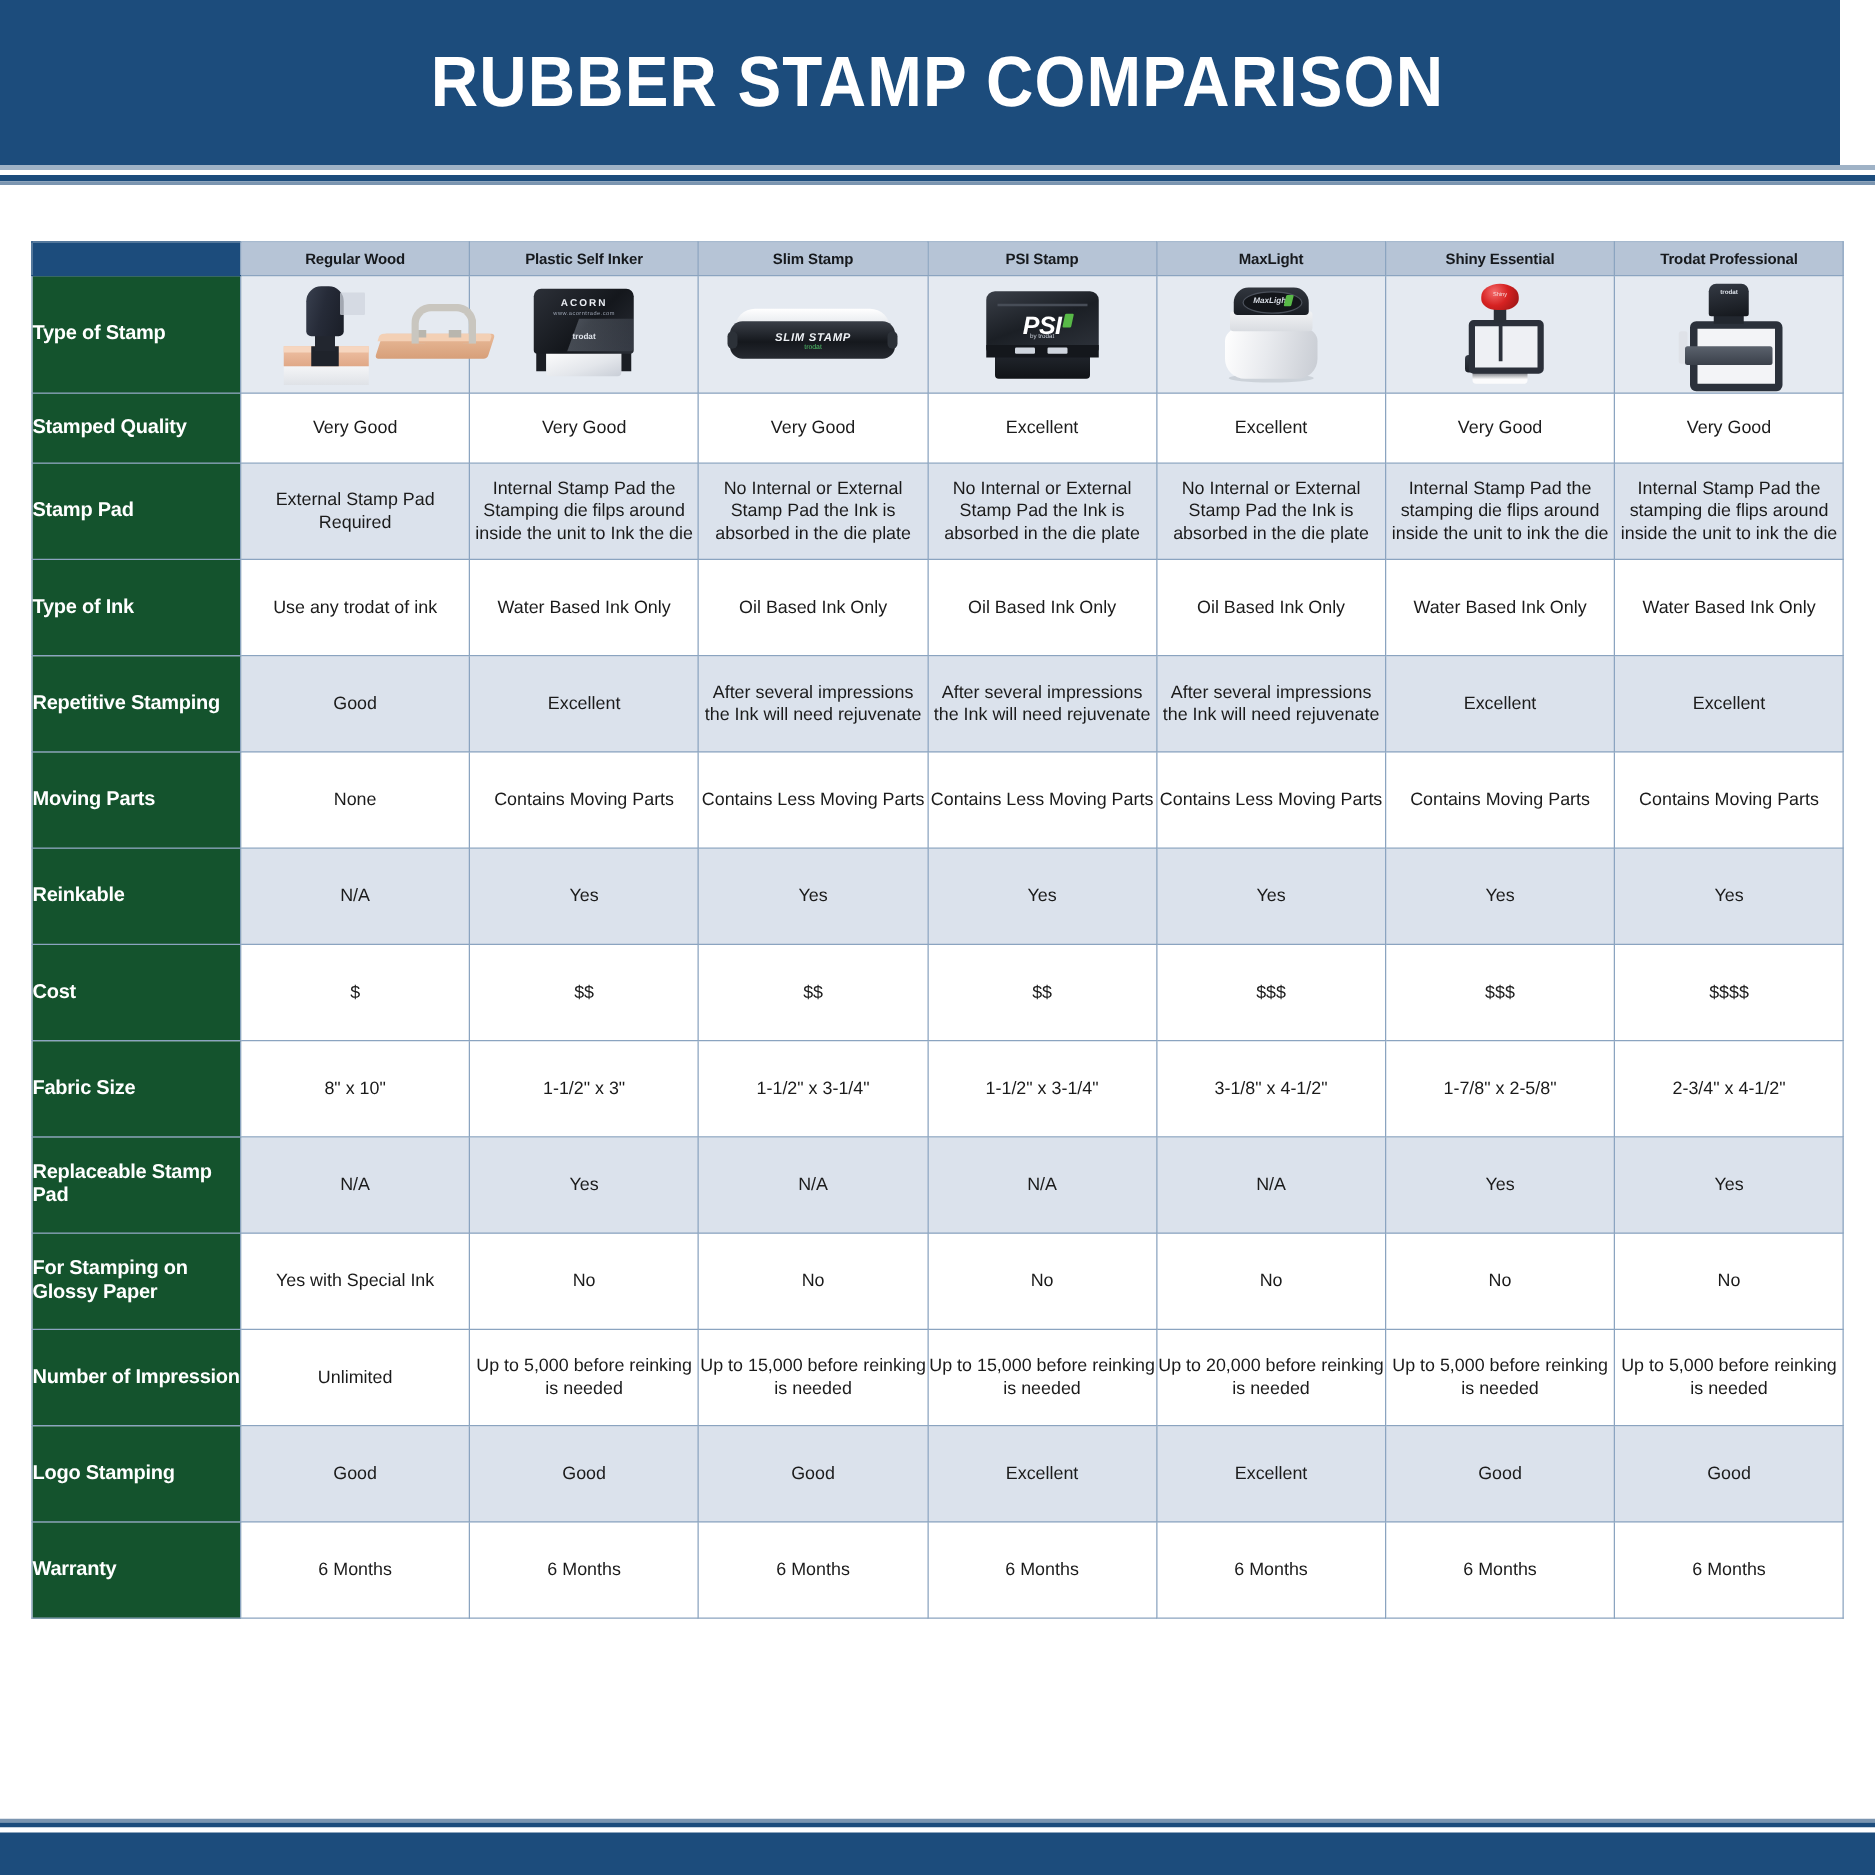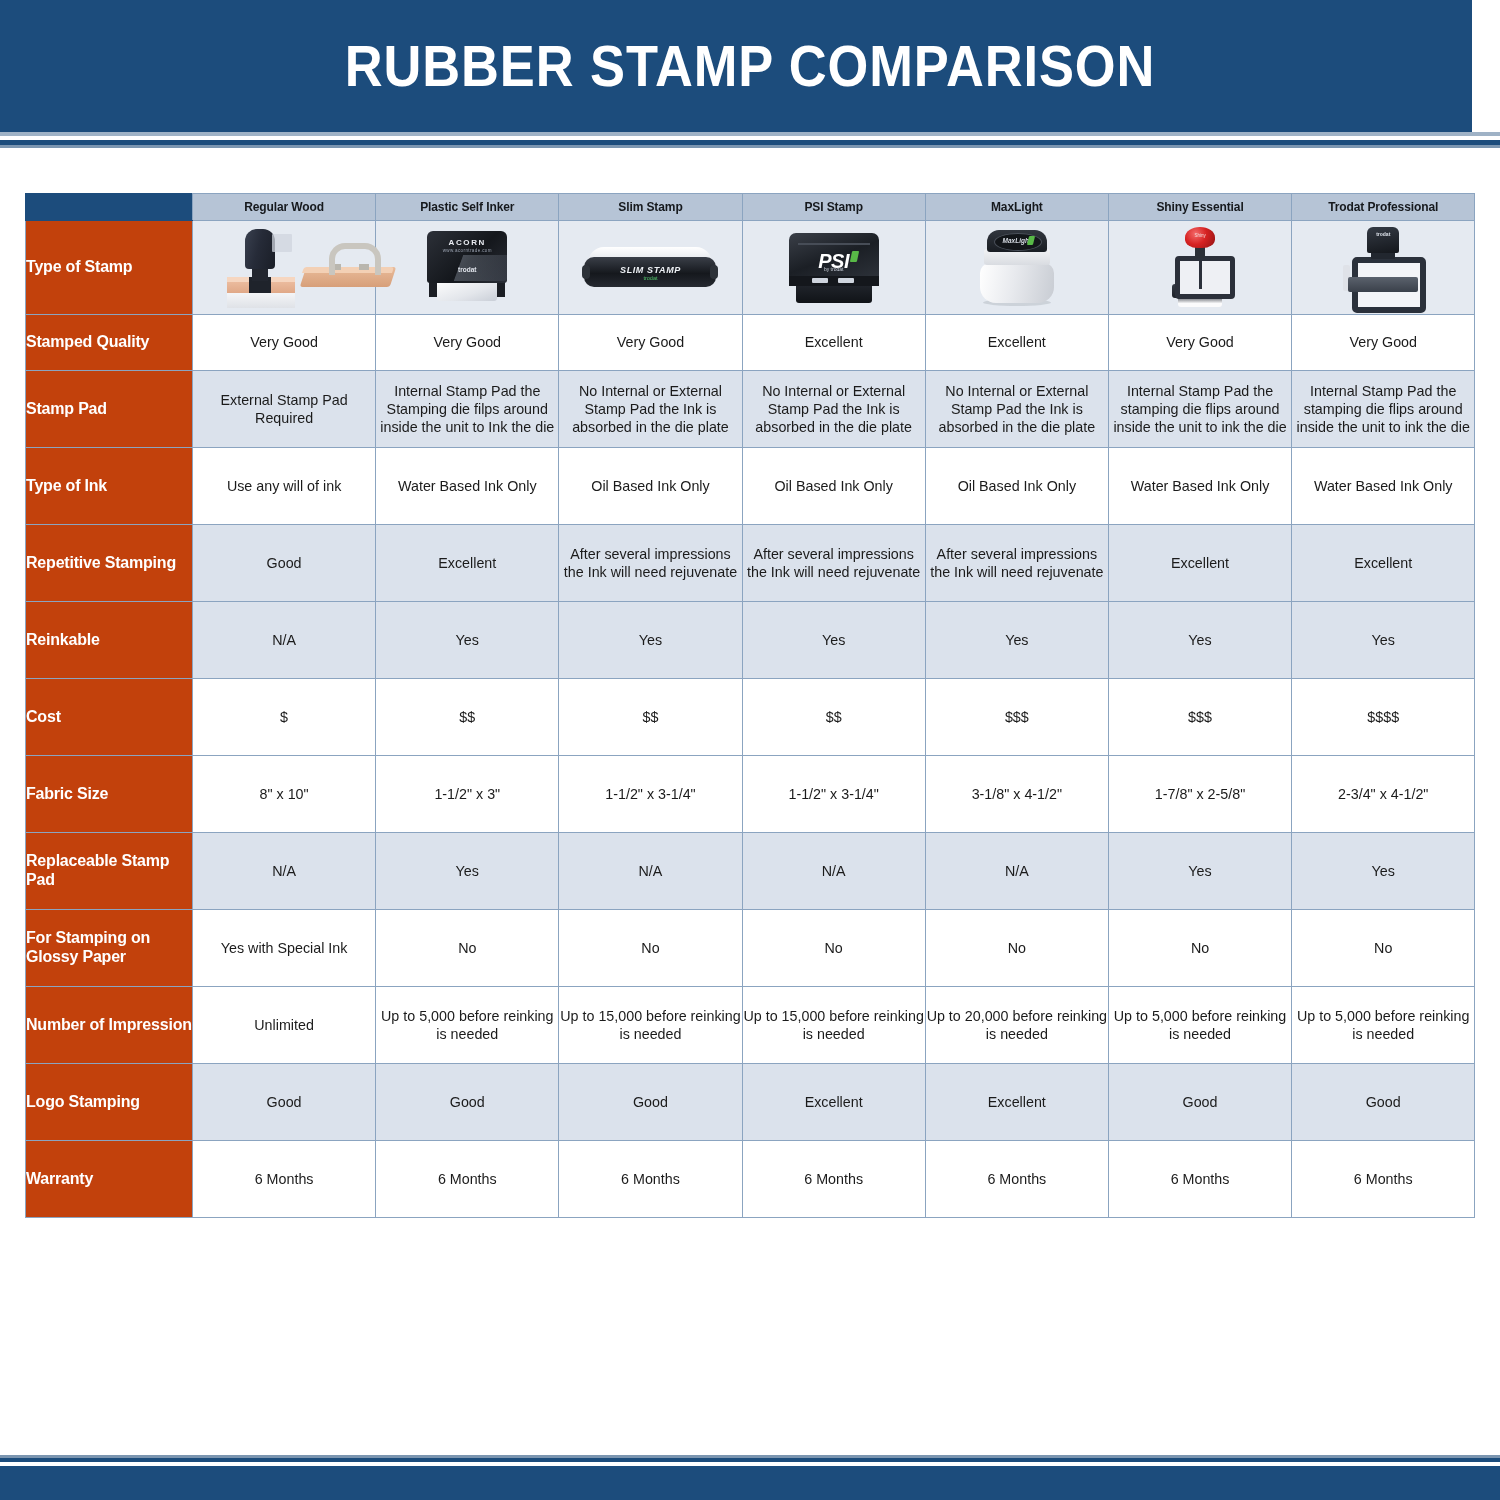--- a/index.html
+++ b/index.html
@@ -68,21 +68,21 @@
     color:#16191d;
     font-size:12px;
     font-weight:bold;
     height:27px;
     text-align:center;
     letter-spacing:-0.1px;
   }
 
   
   td.rl{
-    background:#c2410c;
+    background:#14532d;
     color:#ffffff;
     font-size:16px;
     font-weight:bold;
     text-align:left;
     padding:4px 0 4px 14px;
     border-top-color:#c8d5e4;
     border-bottom-color:#c8d5e4;
     border-left-color:#1c4c7c;
     line-height:1.18;
     letter-spacing:-0.2px;
@@ -389,40 +389,50 @@
           <td class="dc">Internal Stamp Pad the Stamping die filps around inside the unit to Ink the die</td>
           <td class="dc">No Internal or External Stamp Pad the Ink is absorbed in the die plate</td>
           <td class="dc">No Internal or External Stamp Pad the Ink is absorbed in the die plate</td>
           <td class="dc">No Internal or External Stamp Pad the Ink is absorbed in the die plate</td>
           <td class="dc">Internal Stamp Pad the stamping die flips around inside the unit to ink the die</td>
           <td class="dc">Internal Stamp Pad the stamping die flips around inside the unit to ink the die</td>
         </tr>
 
         <tr class="plain h2">
           <td class="rl">Type of Ink</td>
-          <td class="dc">Use any will of ink</td>
+          <td class="dc">Use any trodat of ink</td>
           <td class="dc">Water Based Ink Only</td>
           <td class="dc">Oil Based Ink Only</td>
           <td class="dc">Oil Based Ink Only</td>
           <td class="dc">Oil Based Ink Only</td>
           <td class="dc">Water Based Ink Only</td>
           <td class="dc">Water Based Ink Only</td>
         </tr>
 
         <tr class="shade h2">
           <td class="rl">Repetitive Stamping</td>
           <td class="dc">Good</td>
           <td class="dc">Excellent</td>
           <td class="dc">After several impressions the Ink will need rejuvenate</td>
           <td class="dc">After several impressions the Ink will need rejuvenate</td>
           <td class="dc">After several impressions the Ink will need rejuvenate</td>
           <td class="dc">Excellent</td>
           <td class="dc">Excellent</td>
         </tr>
 
+        <tr class="plain h2">
+          <td class="rl">Moving Parts</td>
+          <td class="dc">None</td>
+          <td class="dc">Contains Moving Parts</td>
+          <td class="dc">Contains Less Moving Parts</td>
+          <td class="dc">Contains Less Moving Parts</td>
+          <td class="dc">Contains Less Moving Parts</td>
+          <td class="dc">Contains Moving Parts</td>
+          <td class="dc">Contains Moving Parts</td>
+        </tr>
 
         <tr class="shade h2">
           <td class="rl">Reinkable</td>
           <td class="dc">N/A</td>
           <td class="dc">Yes</td>
           <td class="dc">Yes</td>
           <td class="dc">Yes</td>
           <td class="dc">Yes</td>
           <td class="dc">Yes</td>
           <td class="dc">Yes</td>

